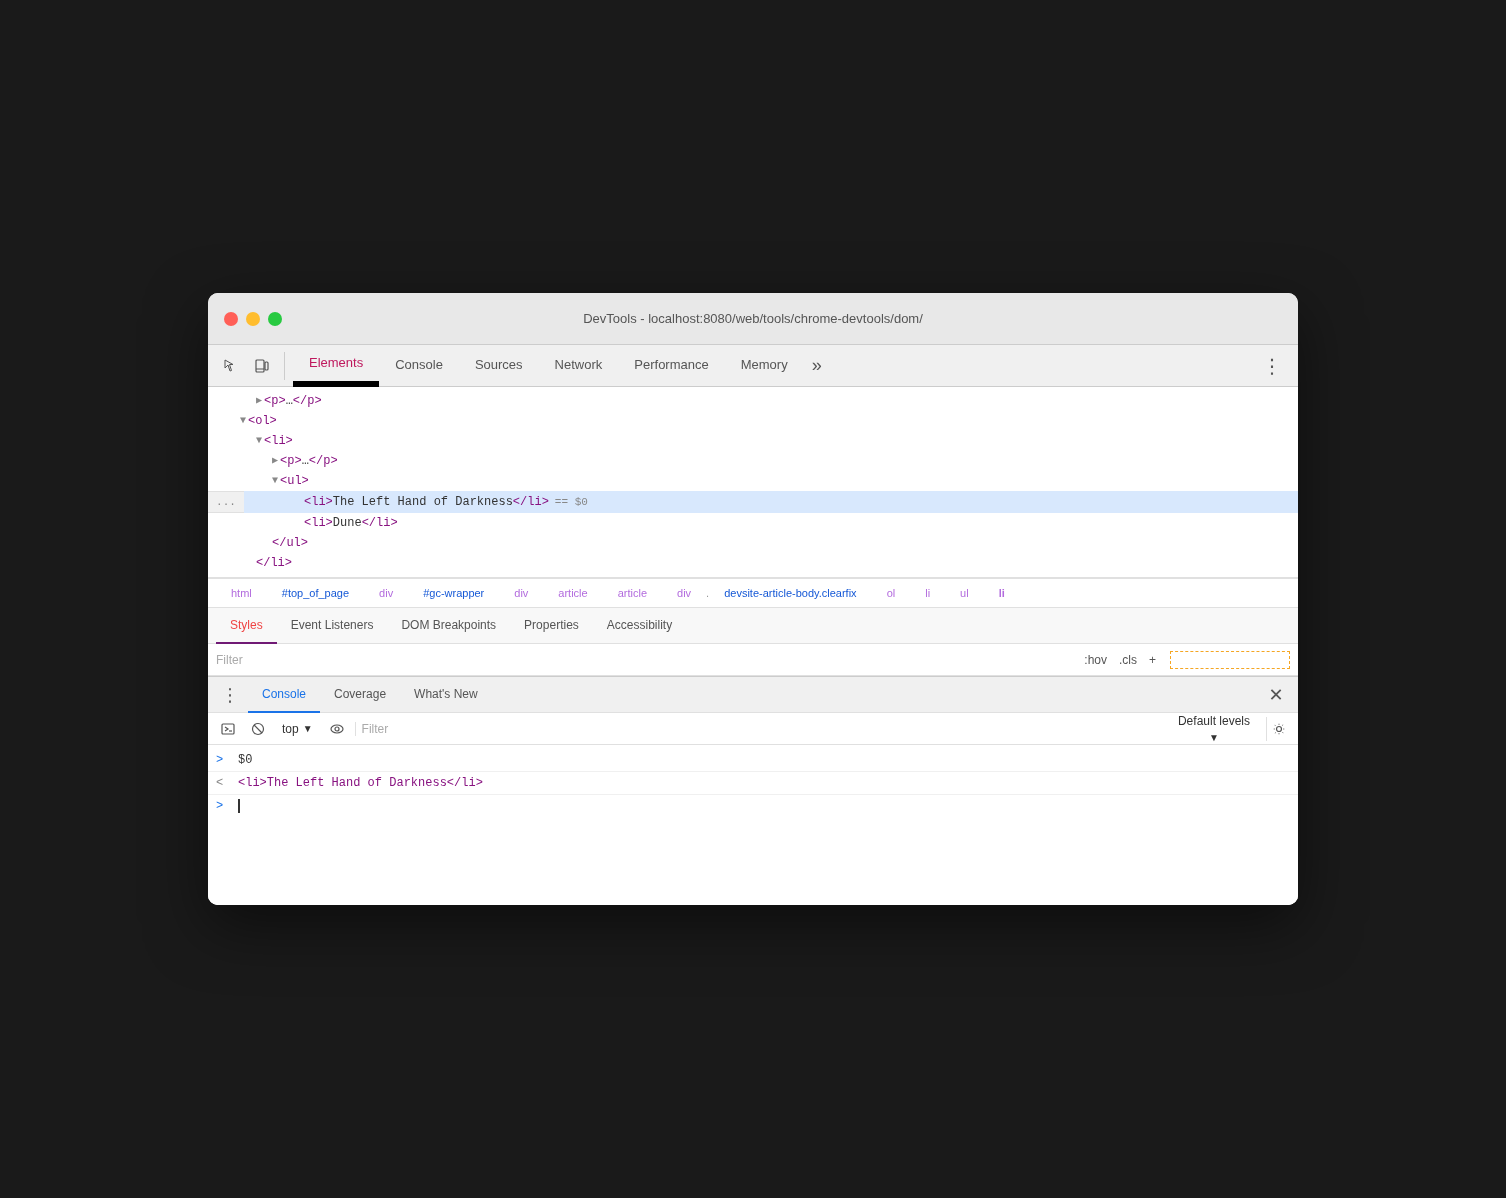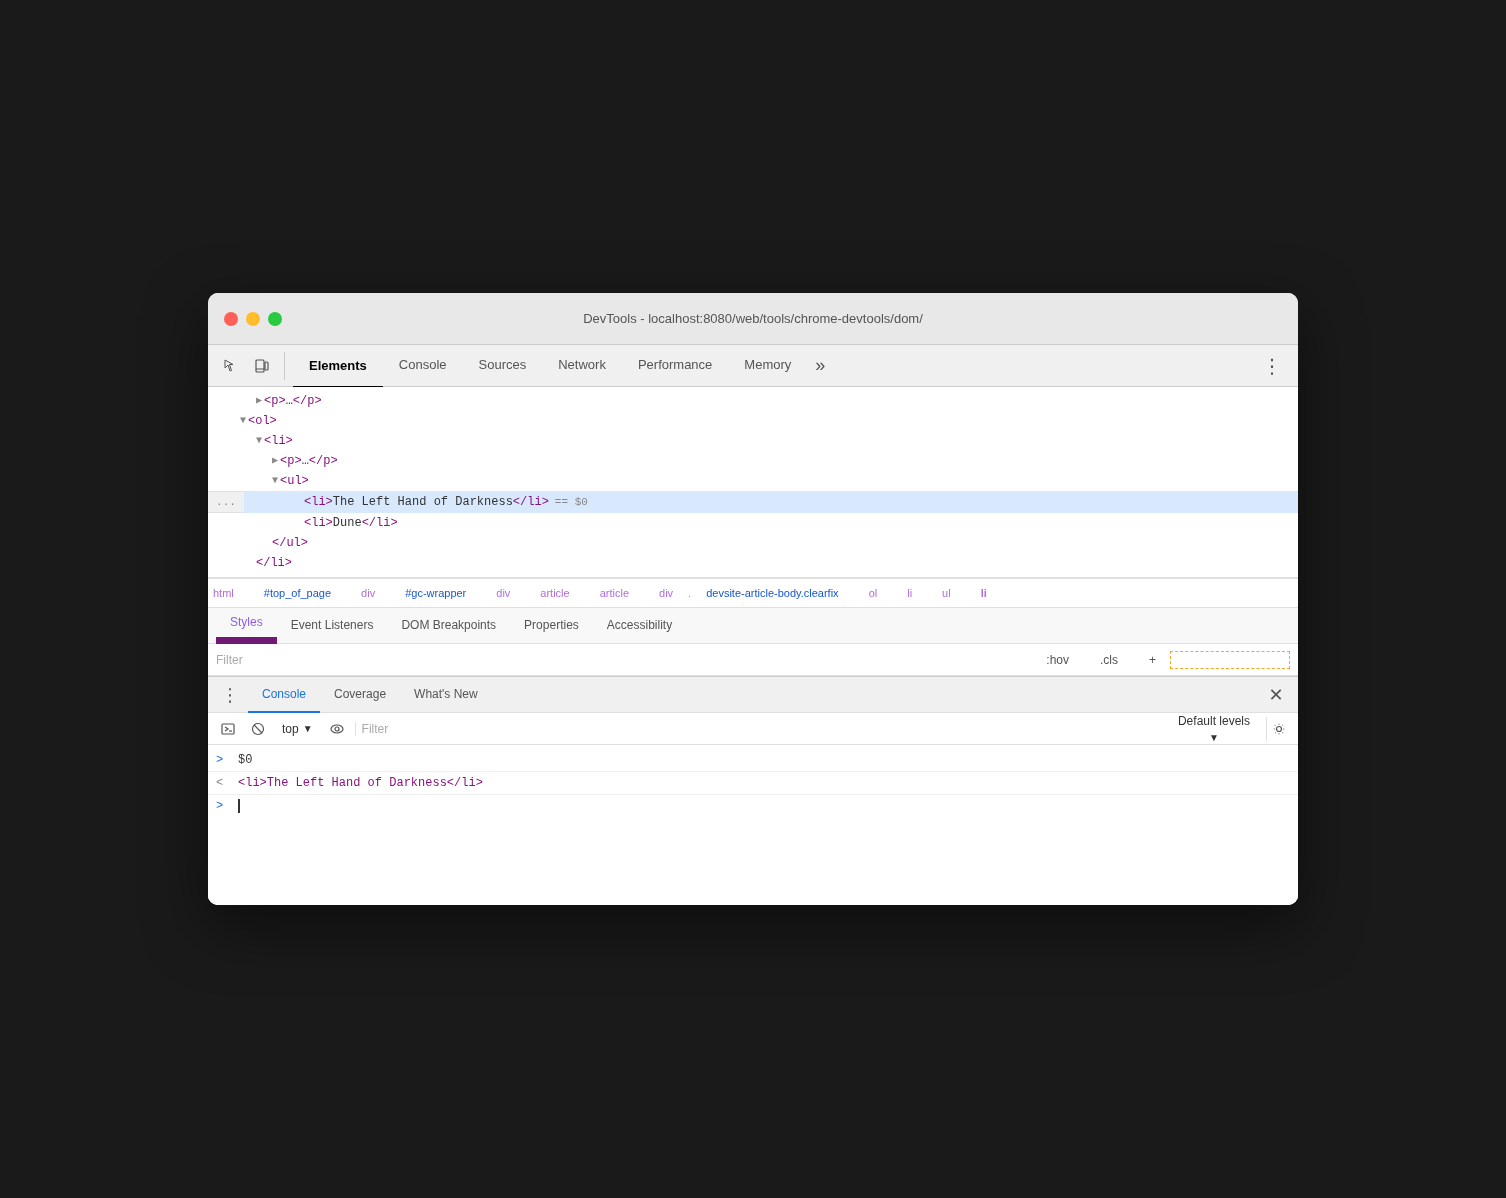--- a/index.html
+++ b/index.html
@@ -80,23 +80,23 @@
       height: 42px;
       display: flex;
       align-items: center;
       font-size: 13px;
       color: #555;
       cursor: pointer;
       border-bottom: 2px solid transparent;
       white-space: nowrap;
     }
     .tab.active {
-      color: #000000;
-      border-bottom: 1px solid #000000;
-      font-weight: 700;
+      color: #be185d;
+      border-bottom: 6px solid #000000;
+      font-weight: 400;
     }
     .more-btn {
       padding: 0 8px;
       height: 42px;
       display: flex;
       align-items: center;
       cursor: pointer;
       color: #555;
       font-size: 18px;
     }
@@ -144,21 +144,21 @@
       border-top: 1px solid #e0e0e0;
       line-height: 18px;
     }
     
     .breadcrumb-bar {
       background: white;
       border-bottom: 1px solid #e0e0e0;
       border-top: 1px solid #e0e0e0;
       display: flex;
       align-items: center;
-      padding: 0 2px;
+      padding: 0 20px;
       height: 30px;
       overflow: hidden;
       font-size: 11px;
       gap: 12px;
     }
     .crumb {
       color: #b36cde;
       cursor: pointer;
       padding: 0 3px;
       white-space: nowrap;
@@ -177,22 +177,22 @@
       padding: 0 14px;
       height: 36px;
       display: flex;
       align-items: center;
       font-size: 12px;
       color: #555;
       cursor: pointer;
       border-bottom: 2px solid transparent;
     }
     .sub-tab.active {
-      color: #8b5cf6;
-      border-bottom: 7px solid #701a75;
+      color: #ef4444;
+      border-bottom: 2px solid #701a75;
       text-align: right;
     }
     
     .filter-bar {
       background: white;
       border-bottom: 1px solid #e0e0e0;
       display: flex;
       align-items: center;
       height: 32px;
       padding: 0 8px;
@@ -202,21 +202,21 @@
       border: none;
       outline: none;
       font-size: 12px;
       color: #333;
       background: transparent;
     }
     .filter-input::placeholder { color: #aaa; }
     .filter-actions {
       display: flex;
       align-items: center;
-      gap: 19px;
+      gap: 0;
       font-size: 12px;
       color: #555;
     }
     .filter-btn {
       padding: 2px 6px;
       cursor: pointer;
       border-radius: 3px;
       font-size: 12px;
     }
     .dashed-box {

